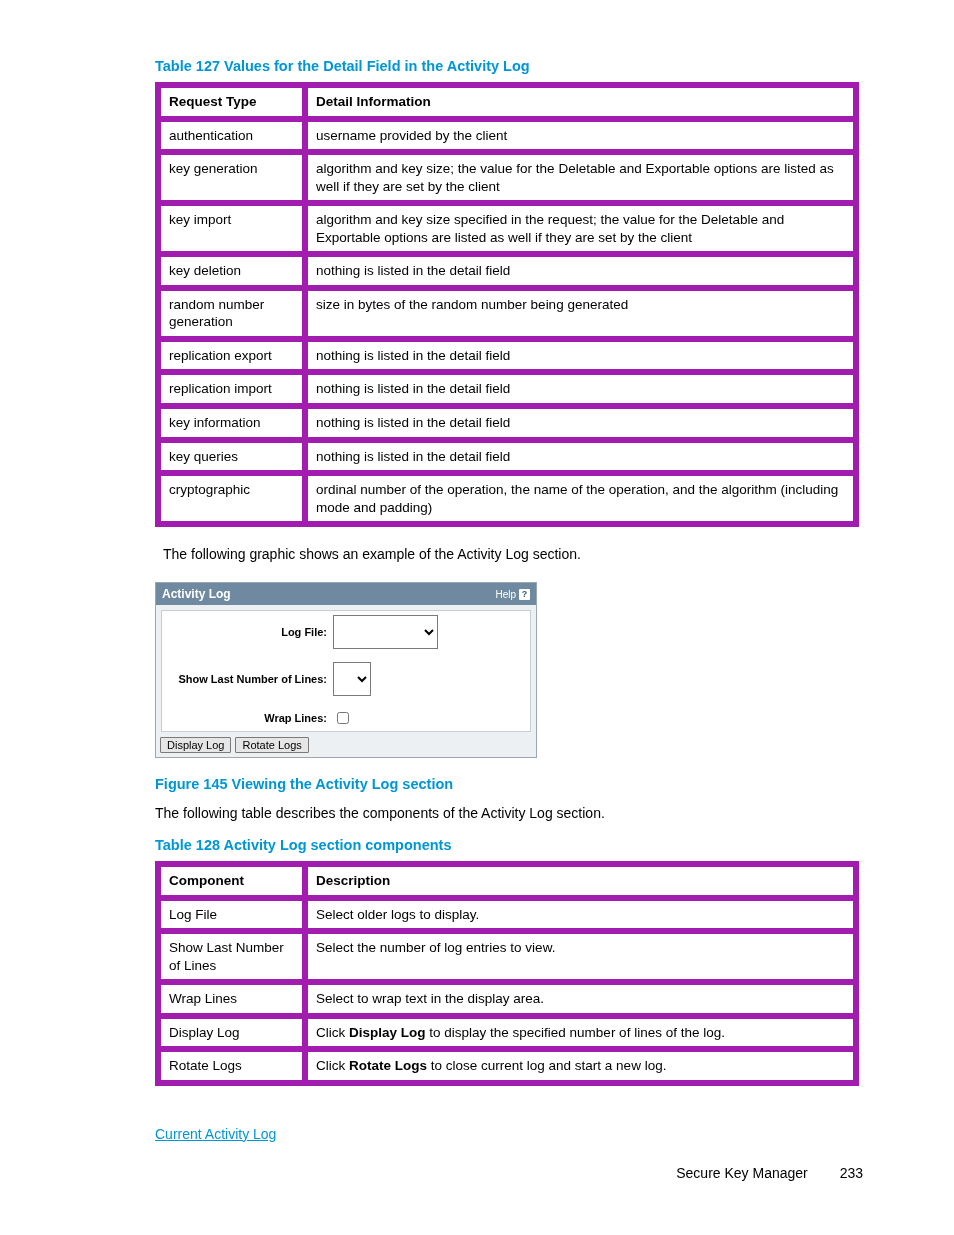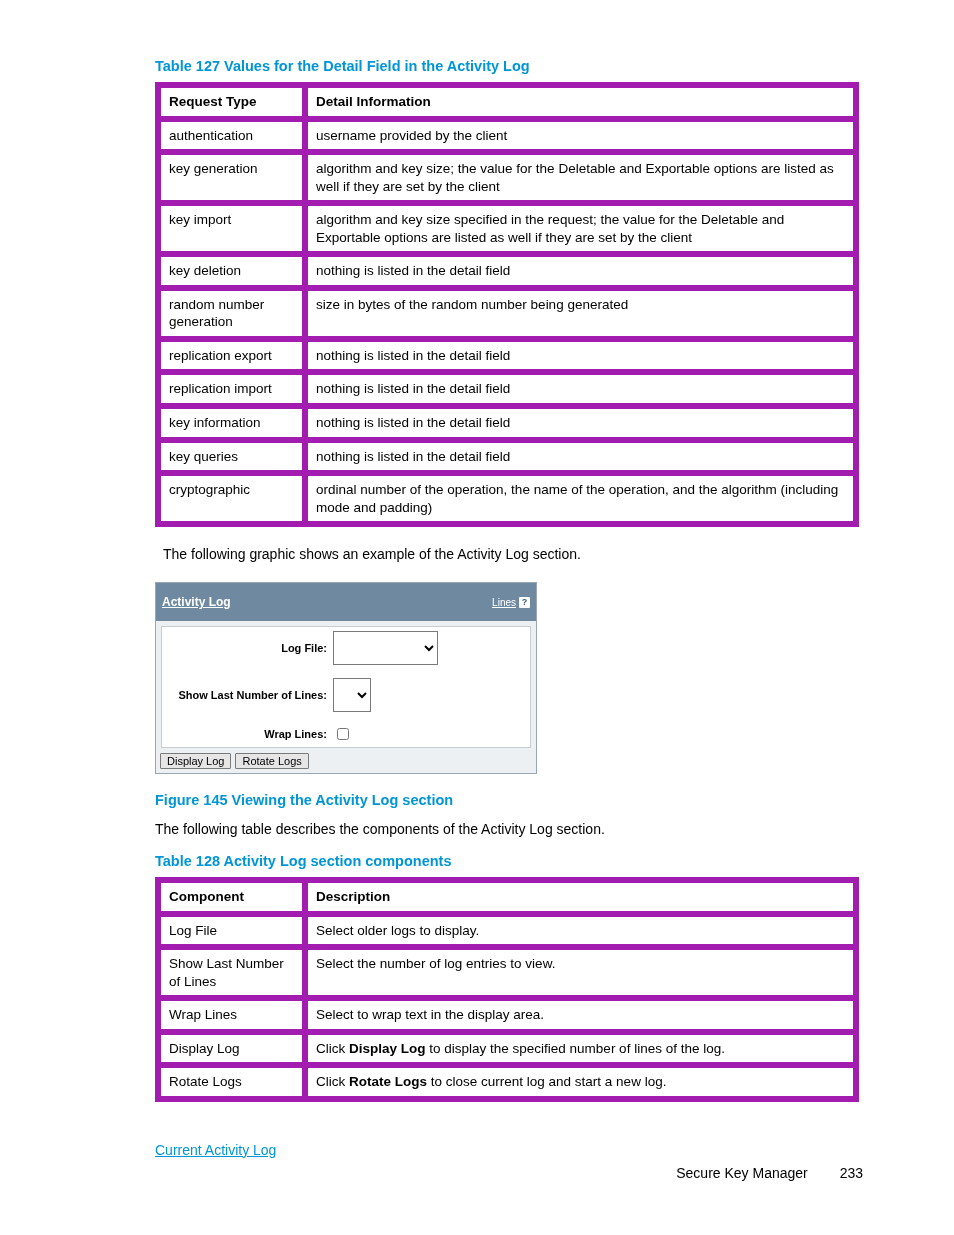--- a/index.html
+++ b/index.html
@@ -73,25 +73,24 @@
     width: 380px;
     border: 1px solid #9aa6b2;
     background: #ecf0f3;
     font-size: 11px;
   }
   .widget-header {
     background: #6f8aa0;
     color: #ffffff;
     font-weight: bold;
     font-size: 12px;
-    padding: 12px 6px;
+    padding: 4px 6px;
     display: flex;
     justify-content: space-between;
     align-items: center;
-    text-decoration: underline;
   }
   .help-link {
     font-size: 10px;
     font-weight: normal;
     display: flex;
     align-items: center;
     gap: 3px;
   }
   .help-icon {
     display: inline-block;
@@ -207,21 +206,21 @@
     </tbody>
   </table>
 
   <div class="para">The following graphic shows an example of the Activity Log section.</div>
 
   <div class="widget-wrap">
     <div class="widget">
       <div class="widget-header">
         <span>Activity Log</span>
         <span class="help-link">
-          <span>Lines</span>
+          <span>Help</span>
           <span class="help-icon">?</span>
         </span>
       </div>
       <div class="widget-body">
         <div class="form-grid">
           <div class="form-label">Log File:</div>
           <div>
             <select class="select-box select-wide">
               <option>Current</option>
             </select>

